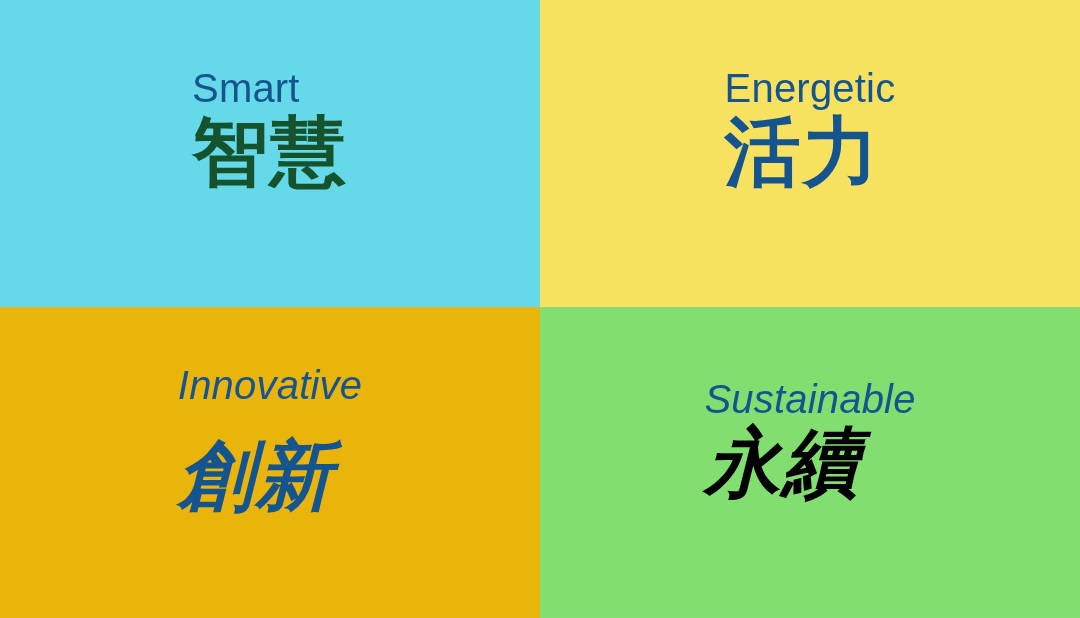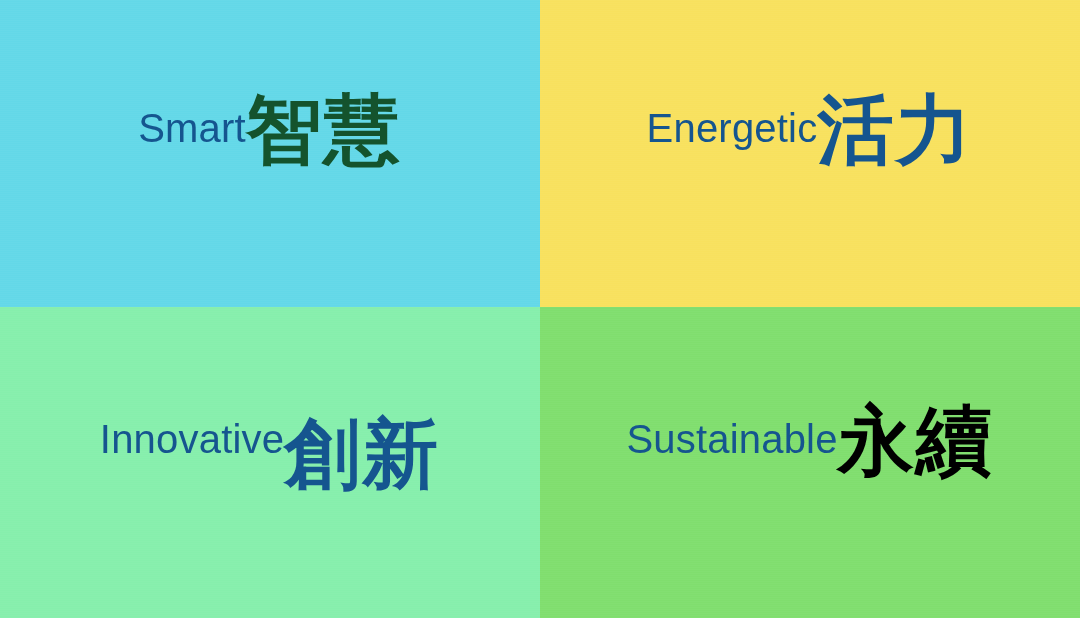--- a/index.html
+++ b/index.html
@@ -30,21 +30,21 @@
     flex-direction: column;
     align-items: center;
     justify-content: center;
     overflow: hidden;
     box-sizing: border-box;
   }
 
   
   .quadrant-inner {
     display: flex;
-    align-items: center;
+    flex-direction: column;
     transform: translateY(-24px);
   }
 
   .quadrant-bottom .quadrant-inner {
     transform: translateY(-22px);
   }
 
   .label-en {
     font-family: "Liberation Sans", "DejaVu Sans", sans-serif;
     font-weight: 400;
@@ -93,29 +93,29 @@
   </section>
 
   <section class="quadrant quadrant-top" style="background-color: rgb(248, 225, 94);">
     <span class="texture"></span>
     <div class="quadrant-inner">
       <p class="label-en" style="color: rgb(21, 85, 143);">Energetic</p>
       <p class="label-zh" style="color: rgb(21, 85, 143);">活力</p>
     </div>
   </section>
 
-  <section class="quadrant quadrant-bottom" style="background-color: #86efac;">
+  <section class="quadrant quadrant-bottom" style="background-color: #eab308; font-style: italic;">
     <span class="texture"></span>
     <div class="quadrant-inner">
       <p class="label-en" style="color: rgb(21, 85, 143);">Innovative</p>
       <p class="label-zh" style="color: rgb(21, 85, 143); margin-top: 27px;">創新</p>
     </div>
   </section>
 
-  <section class="quadrant quadrant-bottom" style="background-color: rgb(128, 222, 110);">
+  <section class="quadrant quadrant-bottom" style="background-color: rgb(128, 222, 110); font-style: italic;">
     <span class="texture"></span>
     <div class="quadrant-inner">
       <p class="label-en" style="color: rgb(21, 85, 143);">Sustainable</p>
       <p class="label-zh" style="color: #000000;">永續</p>
     </div>
   </section>
 
 </div>
 
 </body></html>

